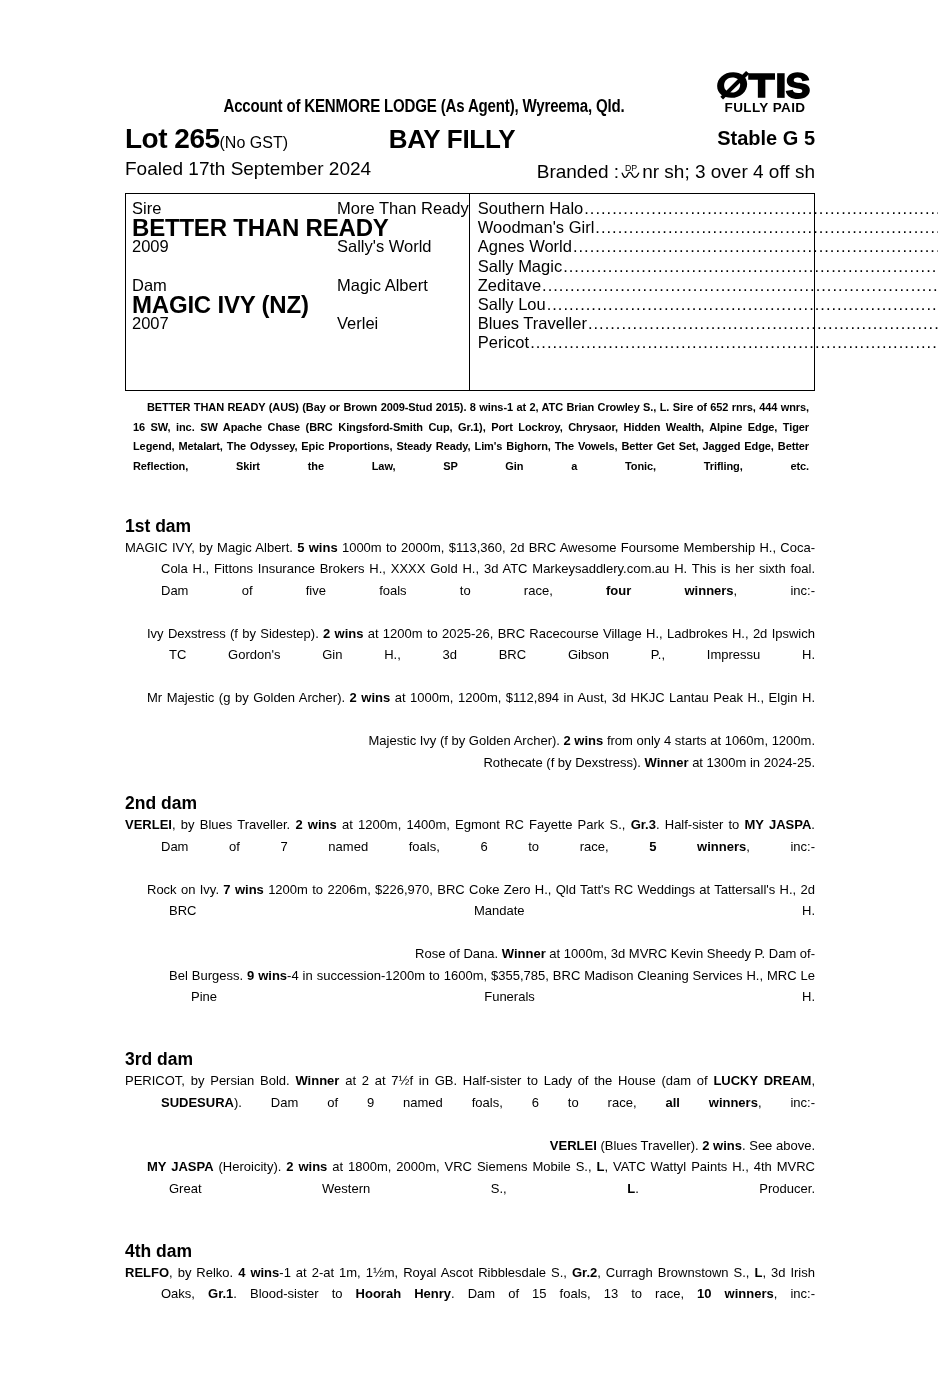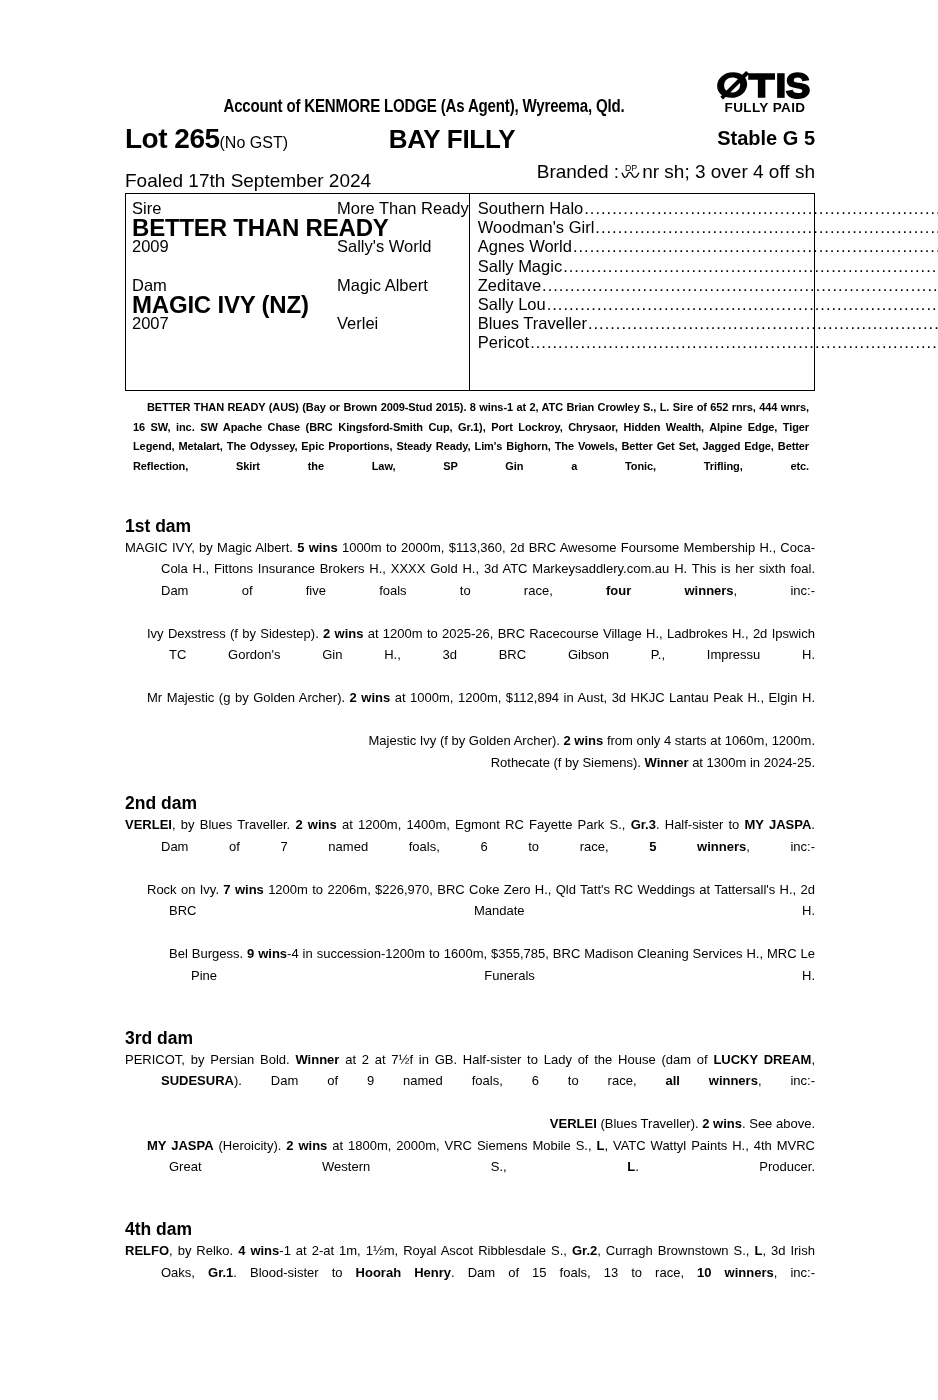--- a/index.html
+++ b/index.html
@@ -98,21 +98,21 @@
   }
 
   .sub-row {
     position: relative;
     height: 26px;
     margin-top: 1px;
   }
   .foaled {
     position: absolute;
     left: 0;
-    top: 12px;
+    top: 0;
     font-size: 19px;
     white-space: nowrap;
   }
   .branded {
     position: absolute;
     right: 0;
     top: 0;
     font-size: 19px;
     white-space: nowrap;
     display: flex;
@@ -340,26 +340,27 @@
 
   <div class="sire-blurb">BETTER THAN READY (AUS) (Bay or Brown 2009-Stud 2015). 8 wins-1 at 2, ATC Brian Crowley S., L. Sire of 652 rnrs, 444 wnrs, 16 SW, inc. SW Apache Chase (BRC Kingsford-Smith Cup, Gr.1), Port Lockroy, Chrysaor, Hidden Wealth, Alpine Edge, Tiger Legend, Metalart, The Odyssey, Epic Proportions, Steady Ready, Lim's Bighorn, The Vowels, Better Get Set, Jagged Edge, Better Reflection, Skirt the Law, SP Gin a Tonic, Trifling, etc.</div>
 
   <div id="dams">
       <div class="dam-section">
         <div class="dam-heading">1st dam</div>
         <div class="p lvl0"><span>MAGIC IVY, by Magic Albert. </span><b>5 wins</b><span> 1000m to 2000m, $113,360, 2d BRC Awesome Foursome Membership H., Coca-Cola H., Fittons Insurance Brokers H., XXXX Gold H., 3d ATC Markeysaddlery.com.au H. This is her sixth foal. Dam of five foals to race, </span><b>four winners</b><span>, inc:-</span></div>
         <div class="p lvl1"><span>Ivy Dexstress (f by Sidestep). </span><b>2 wins</b><span> at 1200m to 2025-26, BRC Racecourse Village H., Ladbrokes H., 2d Ipswich TC Gordon's Gin H., 3d BRC Gibson P., Impressu H.</span></div>
         <div class="p lvl1"><span>Mr Majestic (g by Golden Archer). </span><b>2 wins</b><span> at 1000m, 1200m, $112,894 in Aust, 3d HKJC Lantau Peak H., Elgin H.</span></div>
         <div class="p lvl1 nojust"><span>Majestic Ivy (f by Golden Archer). </span><b>2 wins</b><span> from only 4 starts at 1060m, 1200m.</span></div>
-        <div class="p lvl1 nojust"><span>Rothecate (f by Siemens). </span><b>Winner</b><span> at 1300m in 2024-25.</span></div>
+        <div class="p lvl1 nojust"><span>Rothecate (f by Dexstress). </span><b>Winner</b><span> at 1300m in 2024-25.</span></div>
       </div>
       <div class="dam-section">
         <div class="dam-heading">2nd dam</div>
         <div class="p lvl0"><b>VERLEI</b><span>, by Blues Traveller. </span><b>2 wins</b><span> at 1200m, 1400m, Egmont RC Fayette Park S., </span><b>Gr.3</b><span>. Half-sister to </span><b>MY JASPA</b><span>. Dam of 7 named foals, 6 to race, </span><b>5 winners</b><span>, inc:-</span></div>
         <div class="p lvl1"><span>Rock on Ivy. </span><b>7 wins</b><span> 1200m to 2206m, $226,970, BRC Coke Zero H., Qld Tatt's RC Weddings at Tattersall's H., 2d BRC Mandate H.</span></div>
+        <div class="p lvl1 nojust"><span>Rose of Dana. </span><b>Winner</b><span> at 1000m, 3d MVRC Kevin Sheedy P. Dam of-</span></div>
         <div class="p lvl2"><span>Bel Burgess. </span><b>9 wins</b><span>-4 in succession-1200m to 1600m, $355,785, BRC Madison Cleaning Services H., MRC Le Pine Funerals H.</span></div>
       </div>
       <div class="dam-section">
         <div class="dam-heading">3rd dam</div>
         <div class="p lvl0"><span>PERICOT, by Persian Bold. </span><b>Winner</b><span> at 2 at 7½f in GB. Half-sister to Lady of the House (dam of </span><b>LUCKY DREAM</b><span>, </span><b>SUDESURA</b><span>). Dam of 9 named foals, 6 to race, </span><b>all winners</b><span>, inc:-</span></div>
         <div class="p lvl1 nojust"><b>VERLEI</b><span> (Blues Traveller). </span><b>2 wins</b><span>. See above.</span></div>
         <div class="p lvl1"><b>MY JASPA</b><span> (Heroicity). </span><b>2 wins</b><span> at 1800m, 2000m, VRC Siemens Mobile S., </span><b>L</b><span>, VATC Wattyl Paints H., 4th MVRC Great Western S., </span><b>L</b><span>. Producer.</span></div>
       </div>
       <div class="dam-section">
         <div class="dam-heading">4th dam</div>

